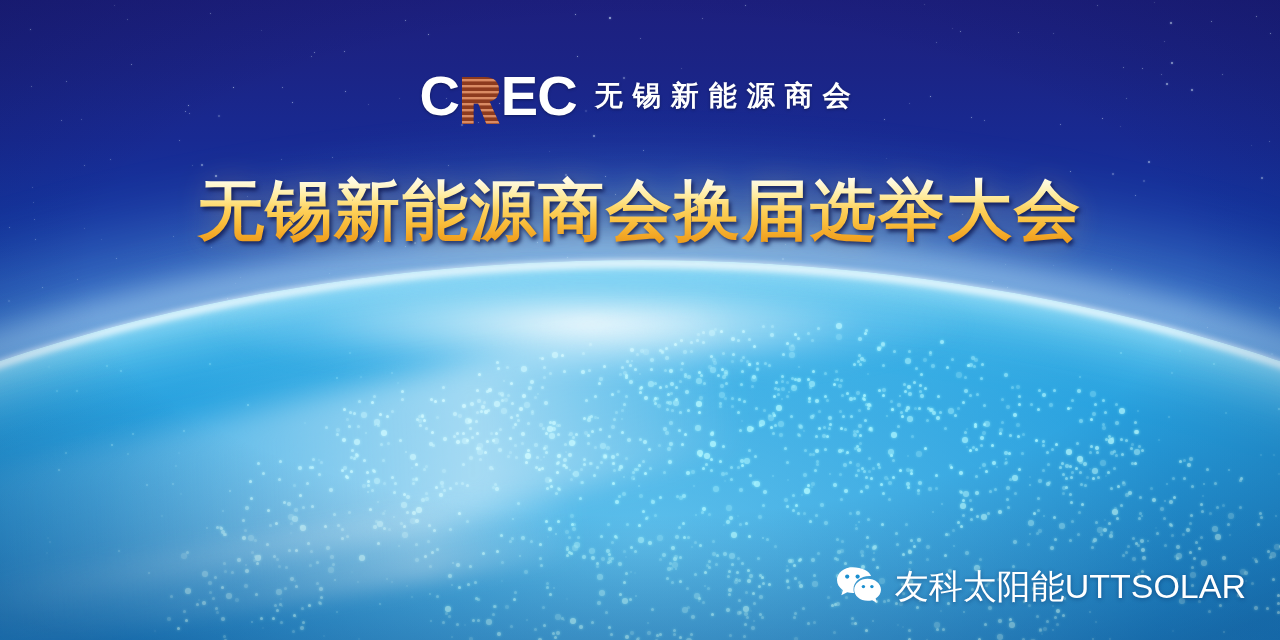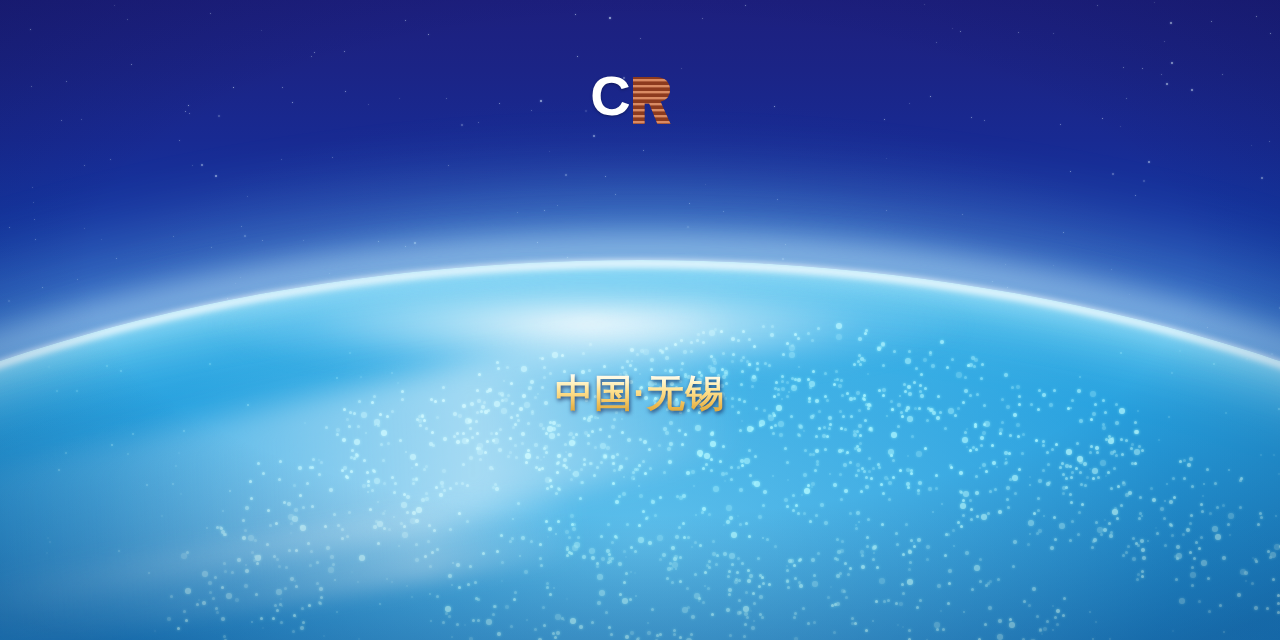--- a/index.html
+++ b/index.html
@@ -2217,26 +2217,43 @@
               <rect x="0" y="14" width="40" height="2.4"></rect>
               <rect x="0" y="20" width="40" height="2.4"></rect>
               <rect x="0" y="26" width="40" height="2.4"></rect>
               <rect x="0" y="32" width="40" height="2.4"></rect>
               <rect x="0" y="38" width="40" height="2.4"></rect>
               <rect x="0" y="44" width="40" height="2.4"></rect>
             </g>
           </g>
         </svg>
       </span>
+      <span>EC</span>
     </div>
     <div class="logo-cn-block">
+      <div class="logo-cn">无锡新能源商会</div>
     </div>
   </div>
 
   <div class="headline">
+    <div class="headline-line">无锡新能源商会换届选举大会</div>
   </div>
 
   <div class="meta-row">
-    <div class="meta-item">中国·无锡</div>
   </div>
 
+  <div class="watermark">
+    <span class="wechat-icon">
+      <svg viewBox="0 0 46 40" width="46" height="40" aria-hidden="true">
+        <g fill="#ffffff">
+          <path d="M16.6 1.2C7.9 1.2 1 7 1 14.1c0 4.1 2.3 7.7 5.9 10.1l-1.6 5.1 5.9-3.1c1.7.5 3.5.8 5.4.8.5 0 1 0 1.5-.1-.4-1.2-.6-2.4-.6-3.7 0-7.3 7.1-13.2 15.9-13.2.6 0 1.1 0 1.7.1C33.4 5 25.8 1.2 16.6 1.2z"></path>
+          <circle cx="11.2" cy="10.6" r="2.1" fill="#1a8fd0"></circle>
+          <circle cx="21.6" cy="10.6" r="2.1" fill="#1a8fd0"></circle>
+          <path d="M45 23.8c0-6.1-6-11-13.4-11s-13.4 4.9-13.4 11 6 11 13.4 11c1.6 0 3.1-.2 4.5-.6l4.8 2.6-1.3-4.2c3.3-2 5.4-5.2 5.4-8.8z"></path>
+          <circle cx="27.4" cy="20.6" r="1.7" fill="#1a8fd0"></circle>
+          <circle cx="35.9" cy="20.6" r="1.7" fill="#1a8fd0"></circle>
+        </g>
+      </svg>
+    </span>
+    <span class="watermark-text">友科太阳能UTTSOLAR</span>
+  </div>
 
 </div>
 
 </body></html>

